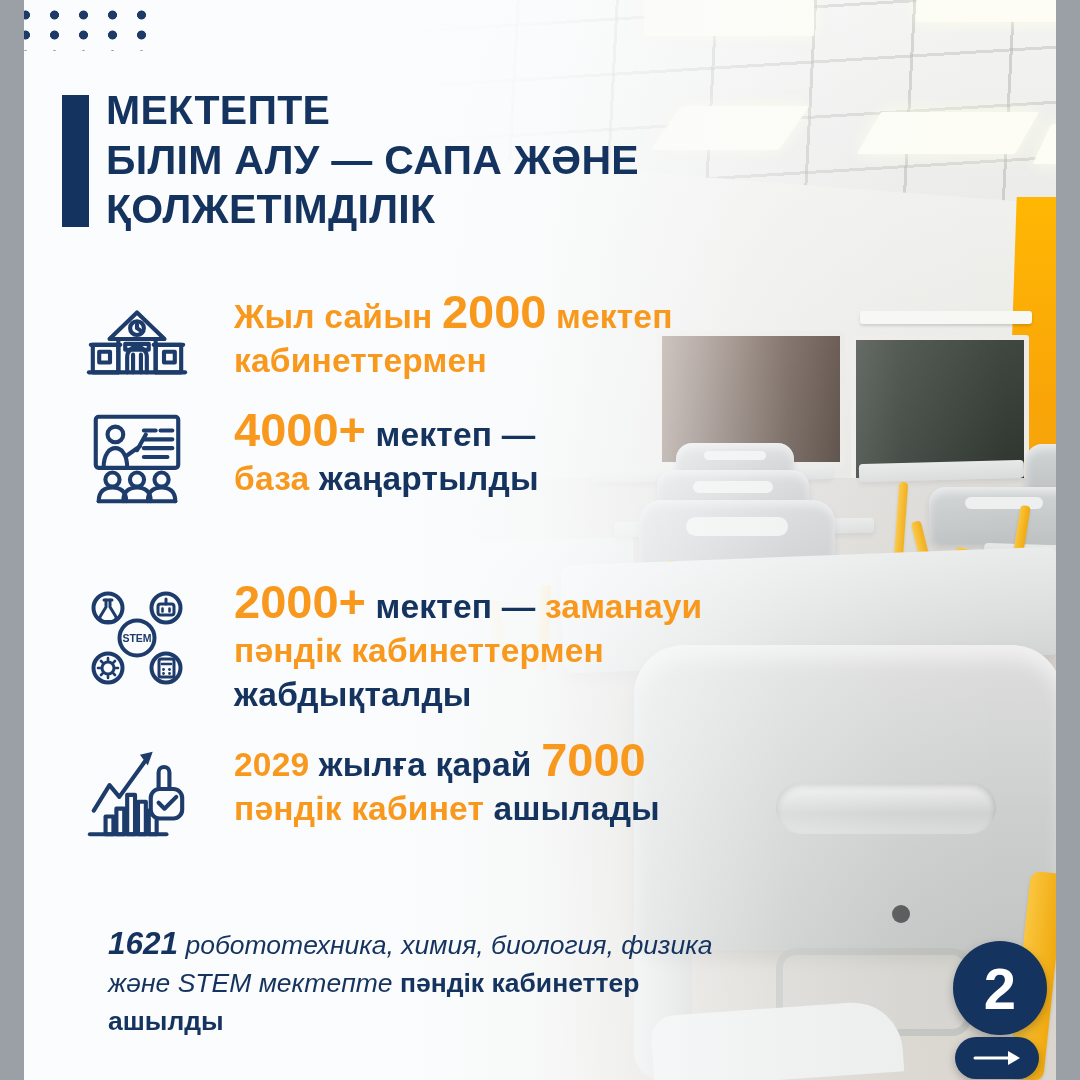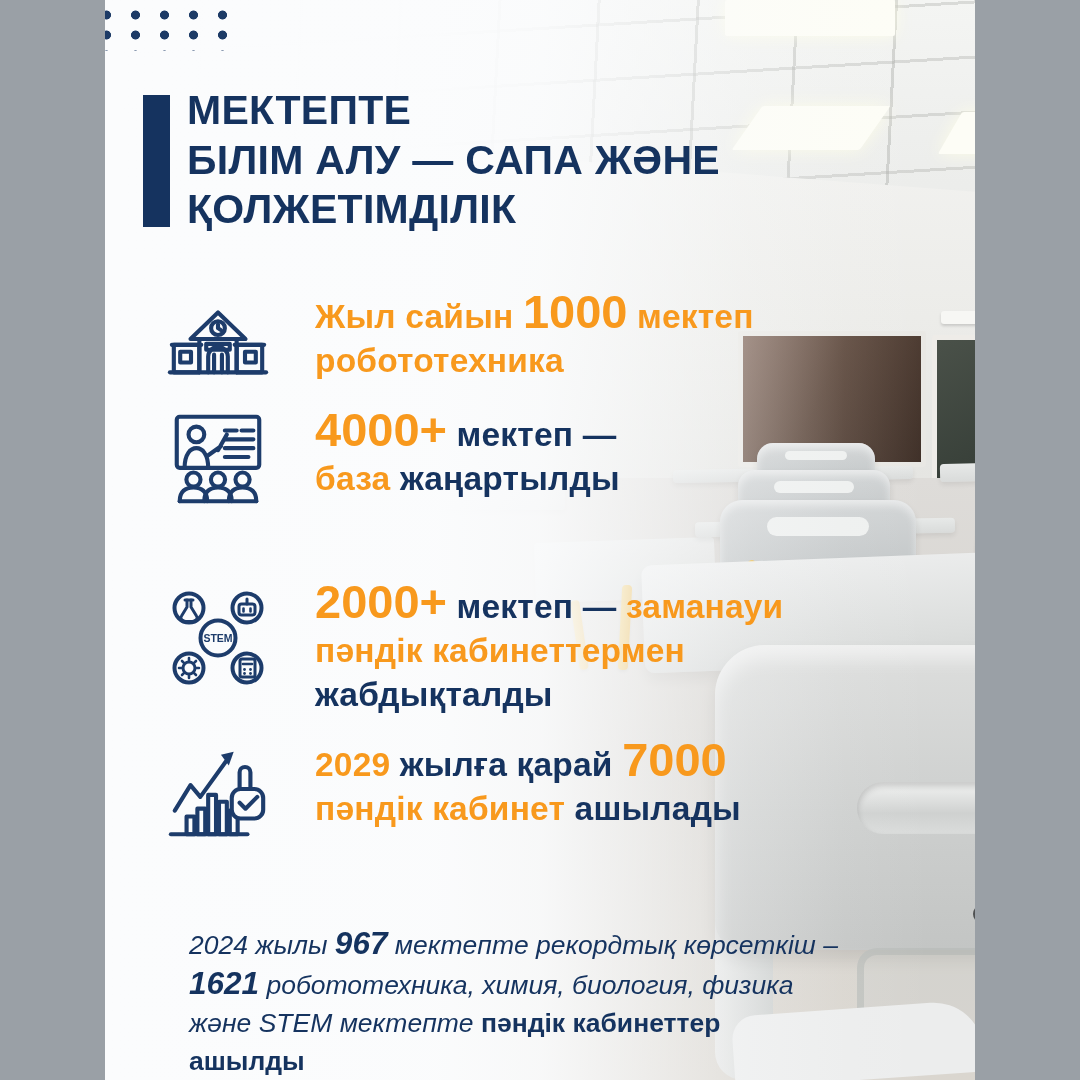--- a/index.html
+++ b/index.html
@@ -1,16 +1,16 @@
 <!DOCTYPE html>
 <html><head>
 <meta charset="utf-8">
 <style>
   html,body{margin:0;padding:0;background:#9aa0a6;}
-  .canvas{position:relative;width:870px;height:1080px;overflow:hidden;margin:0 auto;
+  .canvas{position:relative;width:1032px;height:1080px;overflow:hidden;margin:0 auto;
     background:#fbfcfd;font-family:"Liberation Sans",sans-serif;}
   .canvas *{box-sizing:border-box;}
 
   
   .photo{position:absolute;inset:0;}
   .wall{position:absolute;left:0;top:116px;width:1080px;height:366px;
     background:linear-gradient(180deg,#f3f3f1 0%,#ecece9 55%,#e5e5e2 100%);}
   .ceiling{position:absolute;left:0;top:0;width:1080px;height:208px;
     background:
       repeating-linear-gradient(93deg,rgba(0,0,0,0) 0 96px,rgba(170,172,168,.45) 96px 99px),
@@ -184,24 +184,24 @@
           <rect x="10" y="52" width="26" height="28"></rect>
           <path d="M8 52 H38"></path>
           <rect x="16.5" y="59" width="11" height="11"></rect>
           <rect x="74" y="52" width="26" height="28"></rect>
           <path d="M72 52 H102"></path>
           <rect x="82.5" y="59" width="11" height="11"></rect>
         </svg>
       </div>
       <div class="item-text">
         <div class="item-line">
-          <span class="seg-orange">Жыл сайын </span><span class="seg-big">1000</span><span class="seg-orange"> мектеп</span>
-        </div>
-        <div class="item-line">
-          <span class="seg-orange">робототехника</span>
+          <span class="seg-orange">Жыл сайын </span><span class="seg-big">2000</span><span class="seg-orange"> мектеп</span>
+        </div>
+        <div class="item-line">
+          <span class="seg-orange">кабинеттермен</span>
         </div>
       </div>
     </div>
 
     <div class="item" style="top:408px;">
       <div class="icon-box">
         <svg class="icon-svg" width="108" height="100" viewBox="0 0 110 96" fill="none" stroke="#1d3c6b" stroke-width="4.2" stroke-linecap="round" stroke-linejoin="round">
           <rect x="13" y="6" width="84" height="52" rx="3"></rect>
           <circle cx="33" cy="24" r="8"></circle>
           <path d="M21 58 C21 44 27 38 33 38 C39 38 45 44 45 58"></path>
@@ -284,23 +284,20 @@
           <span class="seg-orange">2029</span><span class="seg-navy"> жылға қарай </span><span class="seg-big">7000</span>
         </div>
         <div class="item-line">
           <span class="seg-orange">пәндік кабинет</span><span class="seg-navy"> ашылады</span>
         </div>
       </div>
     </div>
 
     <div class="footer-note">
       <div class="f-line">
-        <span>2024 жылы </span><span class="f-num">967</span><span> мектепте рекордтық көрсеткіш –</span>
-      </div>
-      <div class="f-line">
         <span class="f-num">1621</span><span> робототехника, химия, биология, физика</span>
       </div>
       <div class="f-line">
         <span>және STEM мектепте </span><span class="f-bold">пәндік кабинеттер</span>
       </div>
       <div class="f-line">
         <span class="f-bold">ашылды</span>
       </div>
     </div>
 

